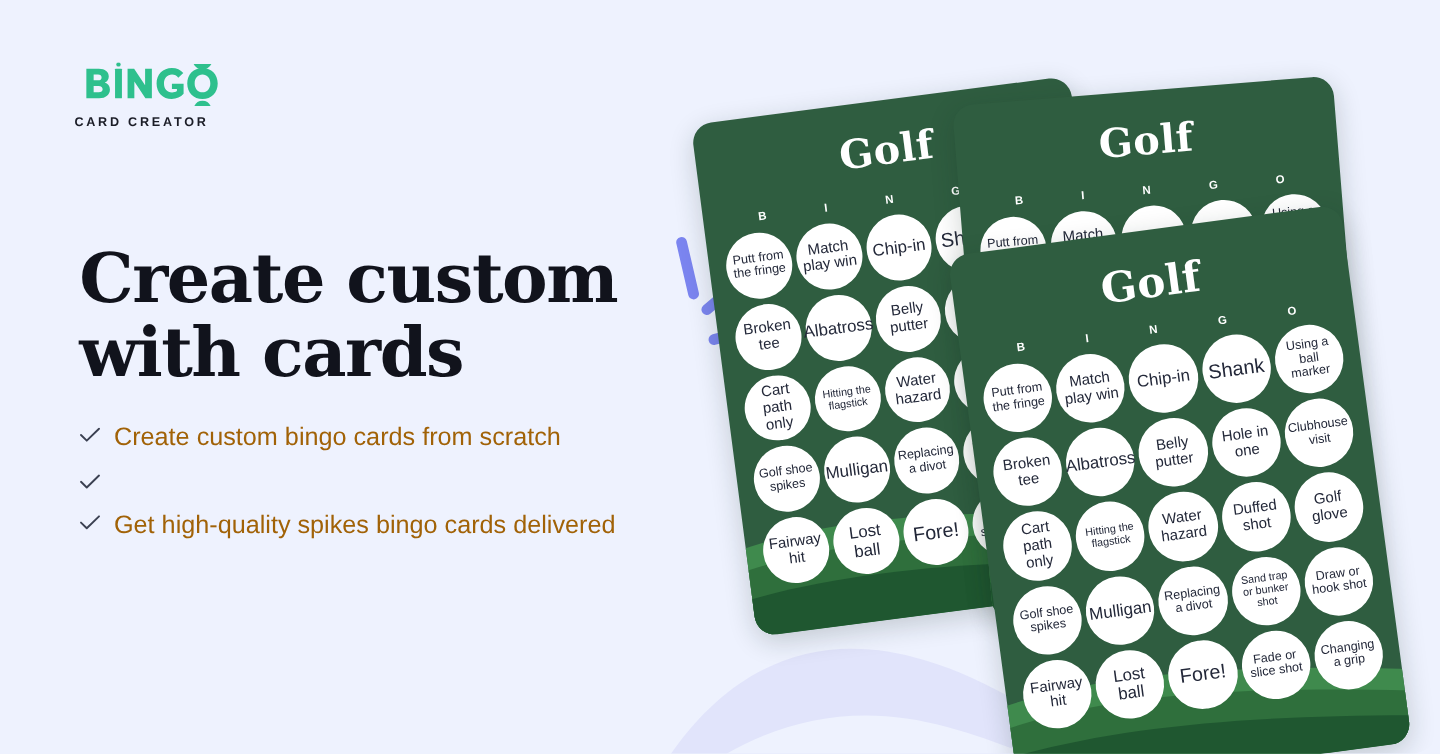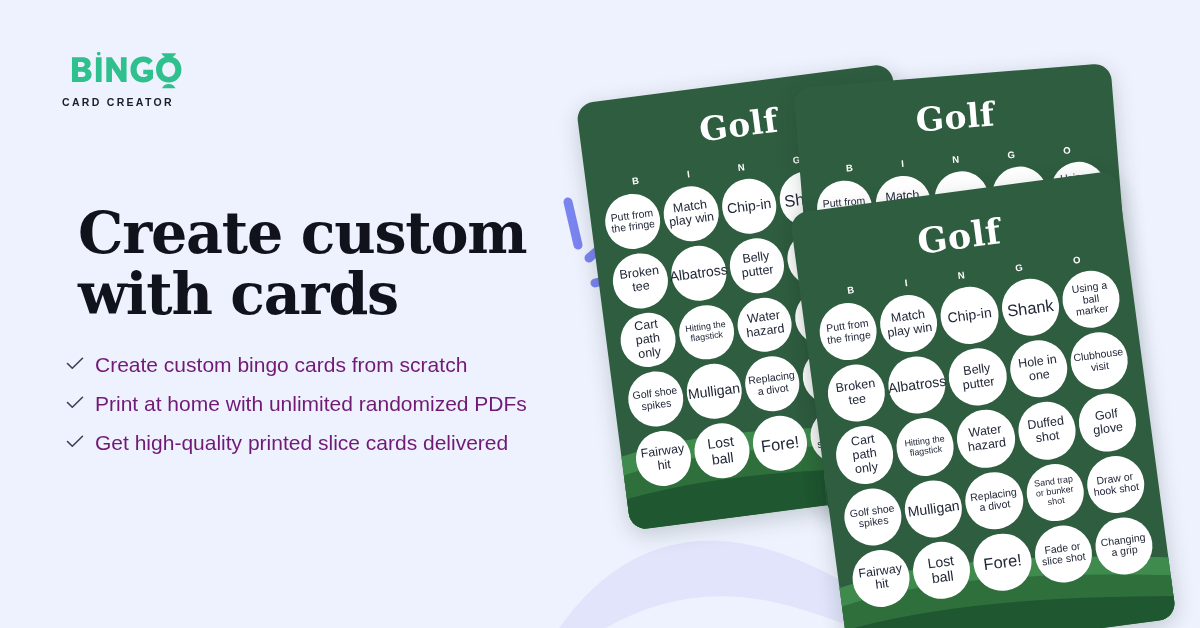--- a/index.html
+++ b/index.html
@@ -19,36 +19,36 @@
   .left { position:absolute; left:62px; top:52px; width:540px; }
 
   .logo { position:relative; width:126px; height:62px; }
   .logo-word { display:block; height:40px; }
   .logo-sub {
     font-size:10.5px; font-weight:700; letter-spacing:2.3px;
     color:#1b1d27; margin-top:4px; white-space:nowrap;
   }
 
   .headline {
-    position:absolute; left:16px; top:150px; width:520px;
+    position:absolute; left:4px; top:150px; width:520px;
     font-family:"DejaVu Serif", serif;
     font-weight:700;
     font-size:57px;
     line-height:1.07;
     letter-spacing:-1.2px;
     color:#11131c;
   }
 
   .sparkle { position:absolute; left:480px; top:138px; width:110px; height:110px; }
 
   .bullets { position:absolute; left:4px; top:300px; width:560px; }
   .bullet { display:flex; align-items:flex-start; gap:11px; margin-bottom:12.5px; }
   .bullet-check { width:18px; flex:0 0 18px; margin-top:4px; }
   .bullet-text {
-    font-size:21px; line-height:1.25; color:#701a75;
+    font-size:21px; line-height:1.25; color:#a16207;
     font-family:"Liberation Sans", sans-serif; white-space:nowrap;
   }
 
   
   .cards { position:absolute; left:560px; top:0; width:660px; height:628px; }
 
   .card {
     position:absolute;
     width:318px; height:430px;
     border-radius:17px;
@@ -169,29 +169,28 @@
             </svg>
         </span>
         <span class="bullet-text">Create custom bingo cards from scratch</span>
       </div>
       <div class="bullet">
         <span class="bullet-check">
           <svg width="18" height="13" viewBox="0 0 18 13">
               <path d="M1.5,6.5 L6.3,11.2 L16.5,1.3" fill="none" stroke="#3b4152" stroke-width="1.6" stroke-linecap="round" stroke-linejoin="round"></path>
             </svg>
         </span>
-        <span class="bullet-text">Print at home with unlimited randomized PDFs</span>
       </div>
       <div class="bullet">
         <span class="bullet-check">
           <svg width="18" height="13" viewBox="0 0 18 13">
               <path d="M1.5,6.5 L6.3,11.2 L16.5,1.3" fill="none" stroke="#3b4152" stroke-width="1.6" stroke-linecap="round" stroke-linejoin="round"></path>
             </svg>
         </span>
-        <span class="bullet-text">Get high-quality printed slice cards delivered</span>
+        <span class="bullet-text">Get high-quality spikes bingo cards delivered</span>
       </div>
     </div>
   </div>
 
   <div class="cards">
 
     <div class="card card-back">
       <svg class="hill" viewBox="0 0 400 110" preserveAspectRatio="none">
         <path d="M0,44 C90,16 220,24 400,54 L400,110 L0,110 Z" fill="#3f8a4d"></path>
         <path d="M0,62 C100,34 230,44 400,72 L400,110 L0,110 Z" fill="#2f6f3c"></path>

